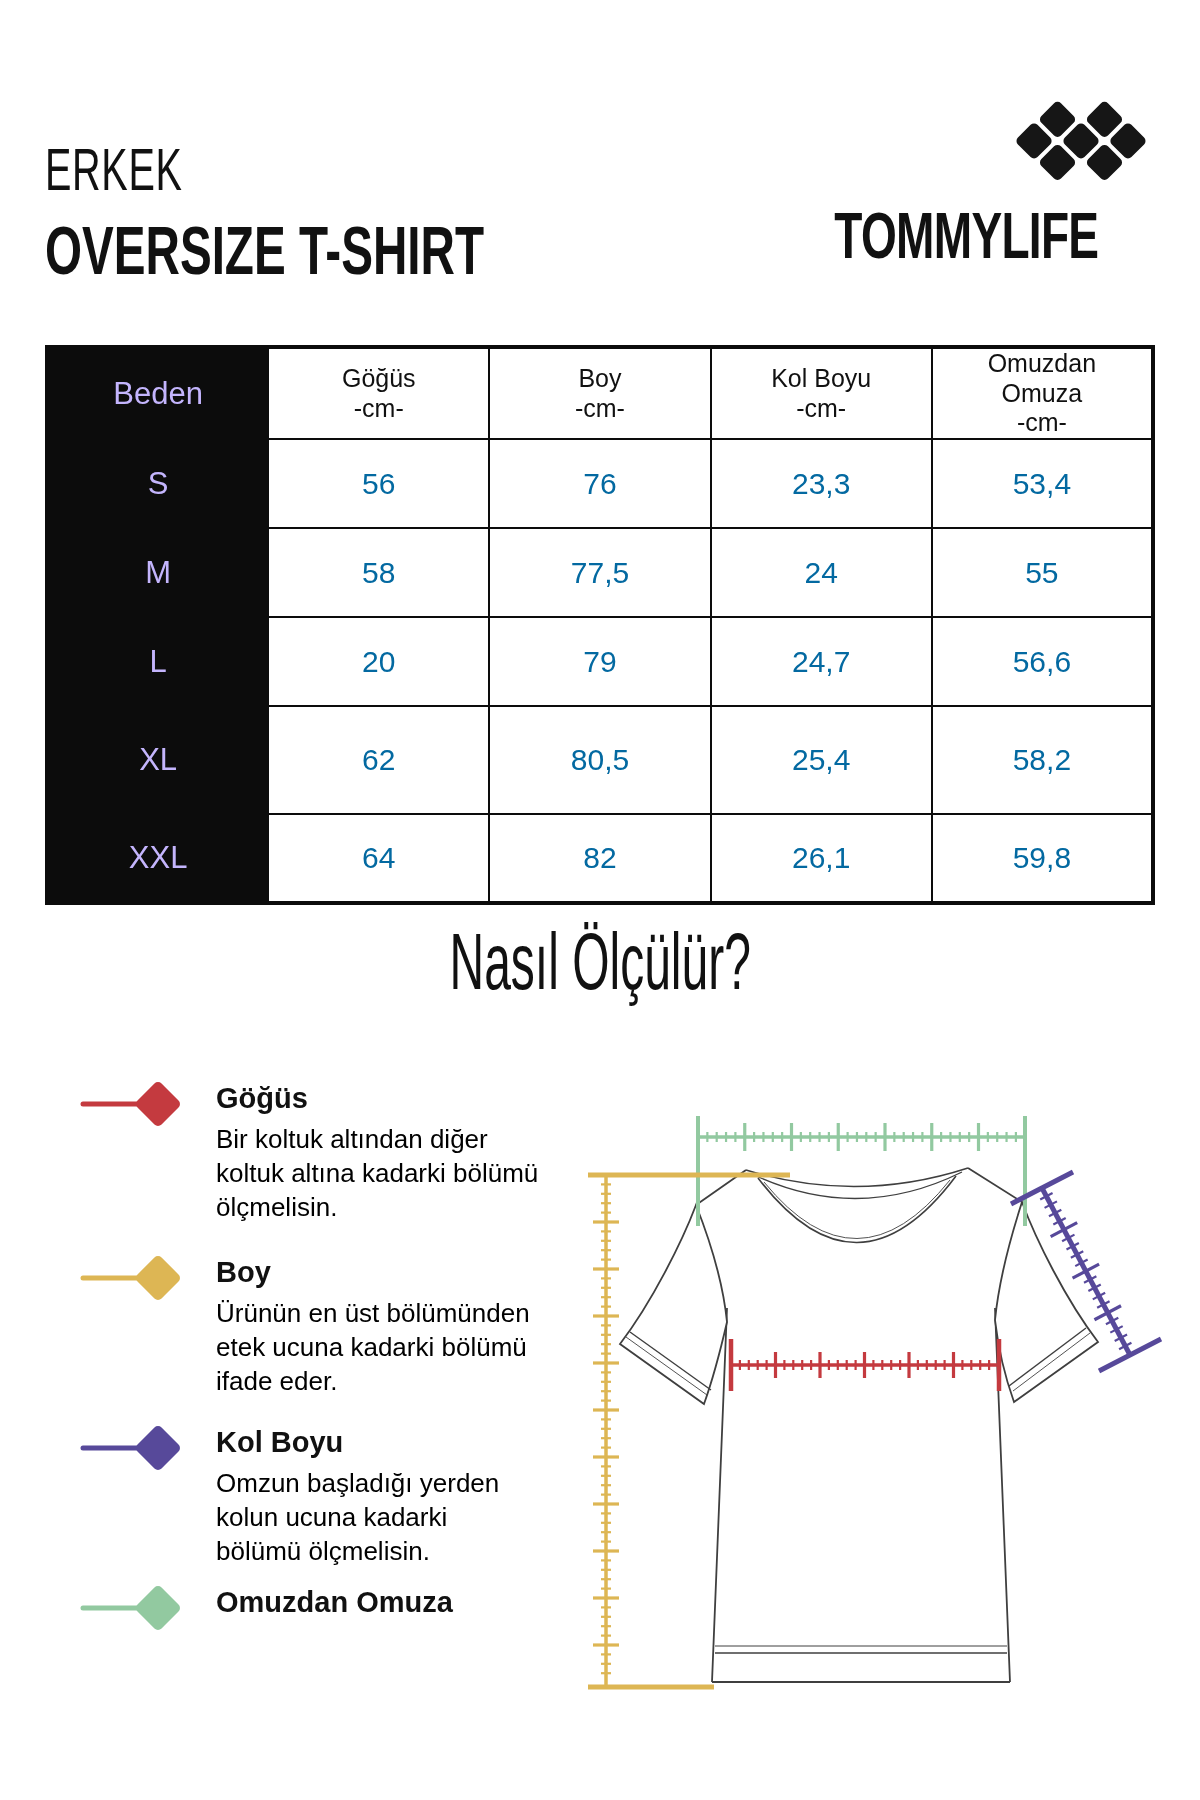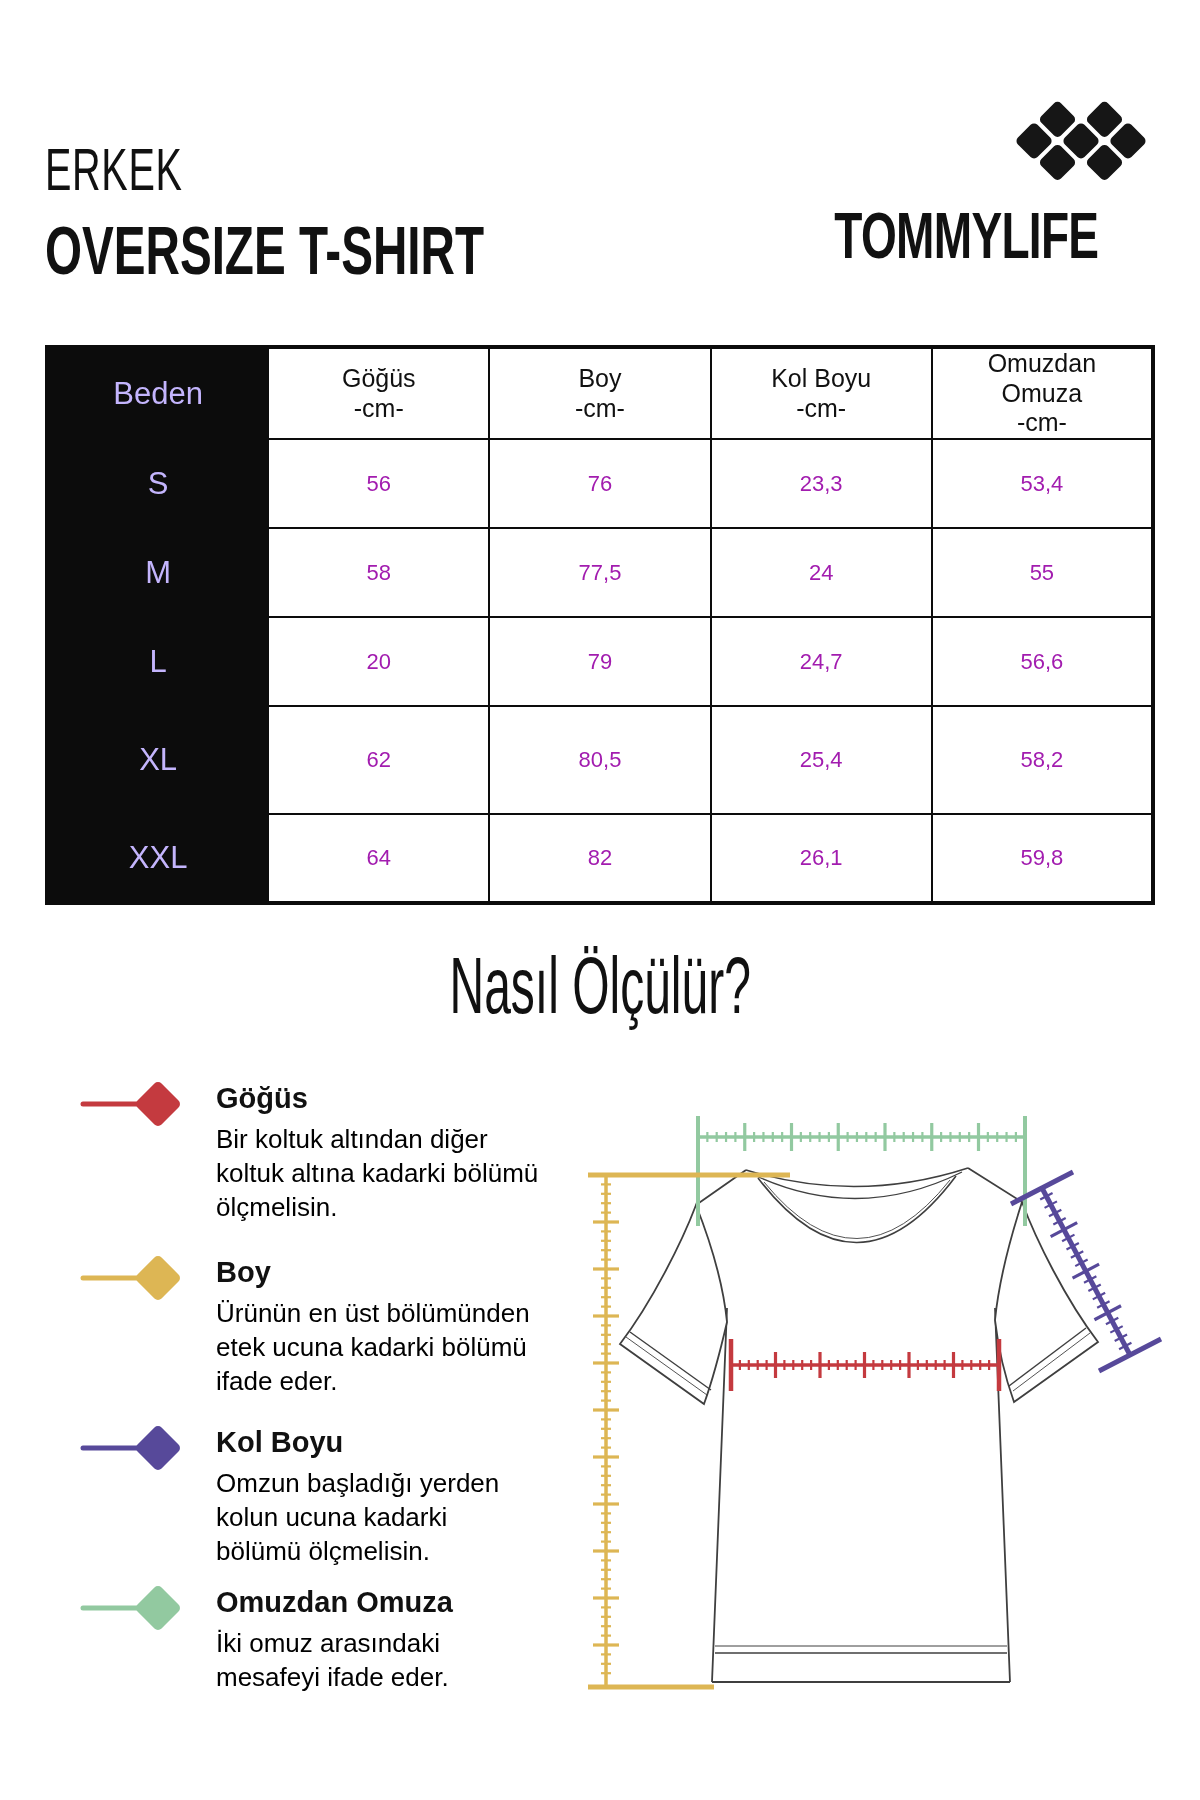--- a/index.html
+++ b/index.html
@@ -24,24 +24,24 @@
               border-collapse:collapse;table-layout:fixed;text-align:center;
               border:4px solid #0c0c0c;}
   .size-table th,.size-table td{border:2.5px solid #0c0c0c;padding:0;vertical-align:middle;}
   .size-table thead tr{height:92px;}
   .corner-cell,.size-cell{background:#0c0c0c;color:#c4b5fd;border-top:none!important;border-bottom:none!important;}
   .corner-cell{font-size:31px;font-weight:400;}
   .size-cell{font-size:31px;font-weight:400;}
   .col-head{font-size:25px;font-weight:400;line-height:1.18;}
   .col-label{display:block;white-space:pre-line;}
   .col-unit{display:block;}
-  .val-cell{font-size:22px;color:#a21caf;}
+  .val-cell{font-size:30px;color:#0369a1;}
 
   
-  .howto-title{position:absolute;top:940px;left:0;width:100%;text-align:center;
+  .howto-title{position:absolute;top:916px;left:0;width:100%;text-align:center;
                font-size:80px;font-weight:400;line-height:1.15;}
   .howto-title span{display:inline-block;transform:scaleX(.6);transform-origin:center;white-space:nowrap;}
 
   .legend-item{position:absolute;left:80px;display:flex;align-items:flex-start;}
   .marker{width:120px;height:56px;flex:none;margin-top:-6px;}
   .legend-text{margin-left:16px;width:390px;}
   .legend-name{font-size:29px;font-weight:700;line-height:1.15;}
   .legend-desc{font-size:26px;line-height:1.3;margin-top:8px;color:#000000;white-space:pre-line;}
 
   .diagram{position:absolute;left:490px;top:1090px;width:680px;height:640px;}
@@ -176,22 +176,20 @@
     </div>
   </div>
 
   <div class="legend-item" style="top:1586px">
     <svg class="marker" viewBox="0 0 120 56">
       <line class="marker-line" x1="3" y1="28" x2="66" y2="28" stroke-width="5" stroke-linecap="round" stroke="#92c9a0"></line>
       <rect class="marker-diamond" x="61" y="11" width="34" height="34" rx="5" transform="rotate(45 78 28)" fill="#92c9a0"></rect>
     </svg>
     <div class="legend-text">
       <div class="legend-name">Omuzdan Omuza</div>
-      <div class="legend-desc">İki omuz arasındaki
-mesafeyi ifade eder.</div>
     </div>
   </div>
 
   <svg class="diagram" viewBox="0 0 680 640" fill="none">
     <g id="shirt" stroke="#3f3f3f" stroke-width="1.8">
 
       <polygon points="237,210 222,592 520,592 505,210" fill="#ffffff" stroke="none"></polygon>
       <path d="M237,218 L222,592 M505,218 L520,592 M222,592 L520,592"></path>
       <path d="M225,556 L517,556" stroke-width="1"></path>
       <path d="M225,563 L517,563" stroke-width="1.6"></path>

